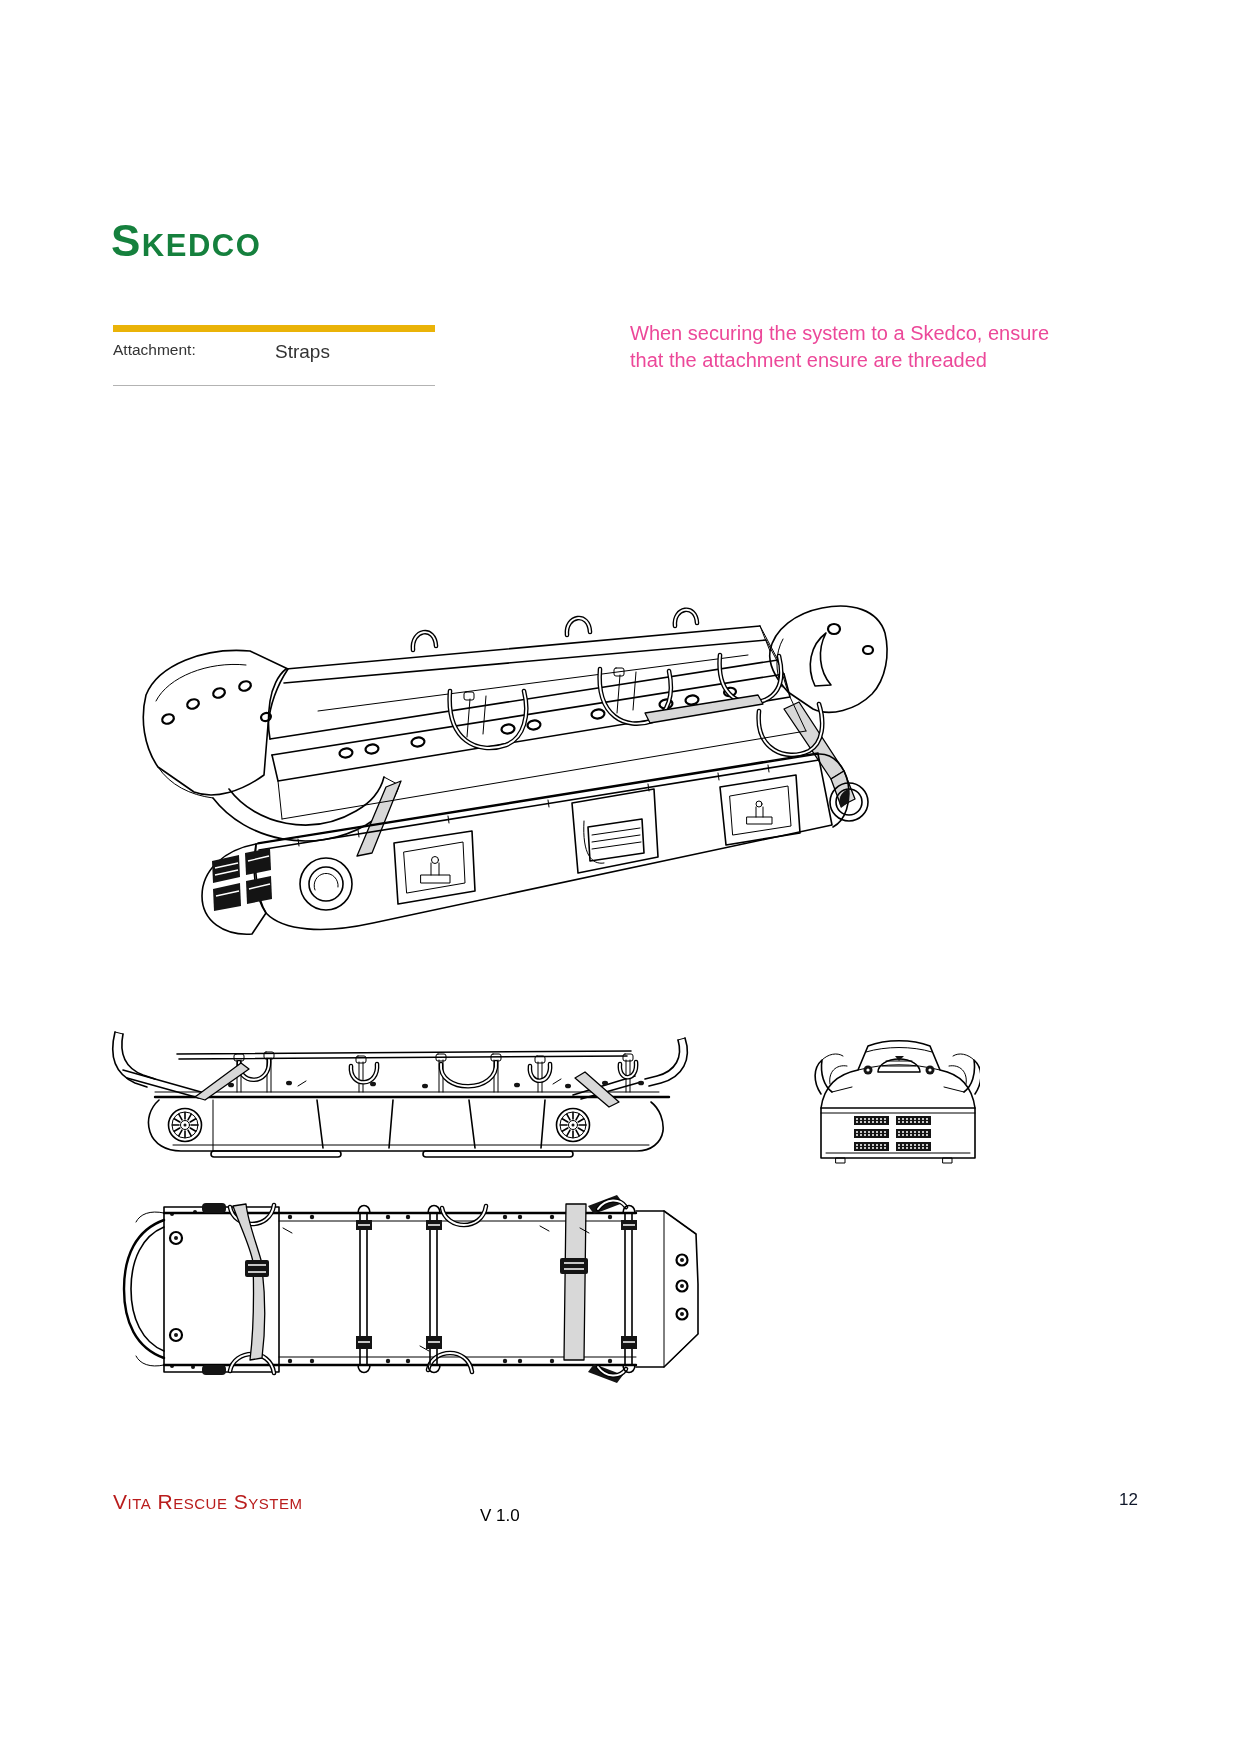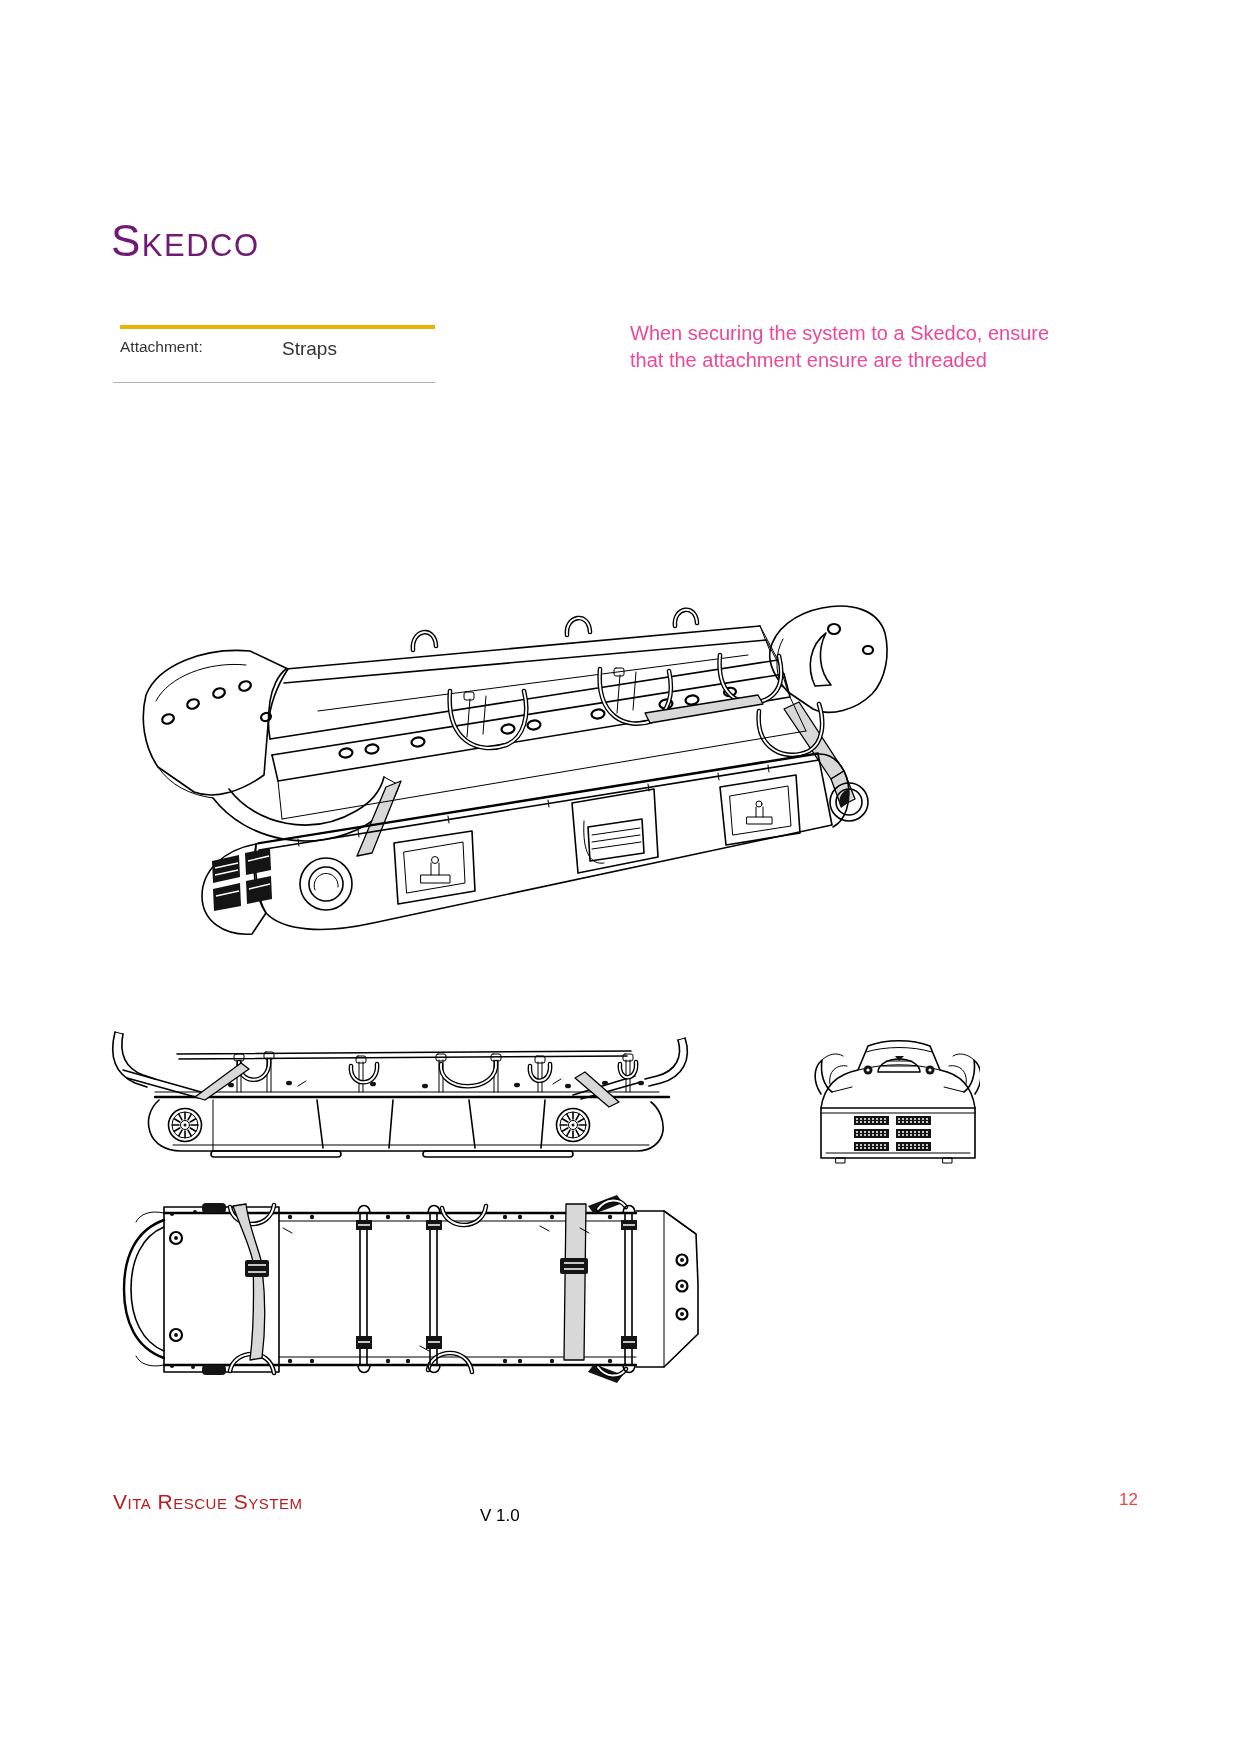--- a/index.html
+++ b/index.html
@@ -3,34 +3,34 @@
 <meta charset="utf-8">
 <style>
   html,body{margin:0;padding:0;}
   body{
     width:1240px;height:1754px;position:relative;background:#ffffff;
     font-family:"Liberation Sans", sans-serif;color:#222;overflow:hidden;
   }
   .abs{position:absolute;}
   
   .page-title{
-    left:111px;top:219px;font-size:44px;font-weight:400;color:#701a75;
+    left:111px;top:219px;font-size:44px;font-weight:700;color:#15803d;
     font-variant:small-caps;letter-spacing:1.5px;line-height:1;
   }
   
   .spec-table{left:113px;top:325px;width:322px;border-bottom:1px solid #b3b3b3;}
-  .spec-row{display:flex;border-top:4px solid #eab308;padding:9px 0 22px 0;margin-left:7px;}
+  .spec-row{display:flex;border-top:7px solid #eab308;padding:9px 0 22px 0;}
   .spec-label{width:162px;font-size:15.5px;color:#333;}
   .spec-value{font-size:19px;color:#333;}
   
   .intro{left:630px;top:320px;width:500px;font-size:20px;line-height:27px;color:#ec4899;}
   
   .footer-product{left:113px;top:1490px;font-size:21px;color:#b91c1c;font-variant:small-caps;letter-spacing:0.5px;}
   .footer-version{left:480px;top:1490px;font-size:17px;color:#000000;margin-top:16px;}
-  .footer-page{right:102px;top:1490px;font-size:17px;color:#ef4444;}
+  .footer-page{right:102px;top:1490px;font-size:17px;color:#0f172a;}
   
   .fig{position:absolute;}
   svg .ln{stroke:#000;fill:none;stroke-width:1.6;stroke-linecap:round;stroke-linejoin:round;}
   svg .thin{stroke-width:1;}
   svg .thick{stroke-width:2.4;}
   svg .hole{stroke:#000;fill:none;stroke-width:2.2;}
   svg .tube{stroke:#000;fill:none;stroke-width:4.6;stroke-linecap:round;}
   svg .core{stroke:#fff;fill:none;stroke-width:1.9;stroke-linecap:round;}
   svg .ink{fill:#141414;stroke:none;}
   svg .strap{fill:#d8d8d8;stroke:#000;stroke-width:1.3;stroke-linejoin:round;}

